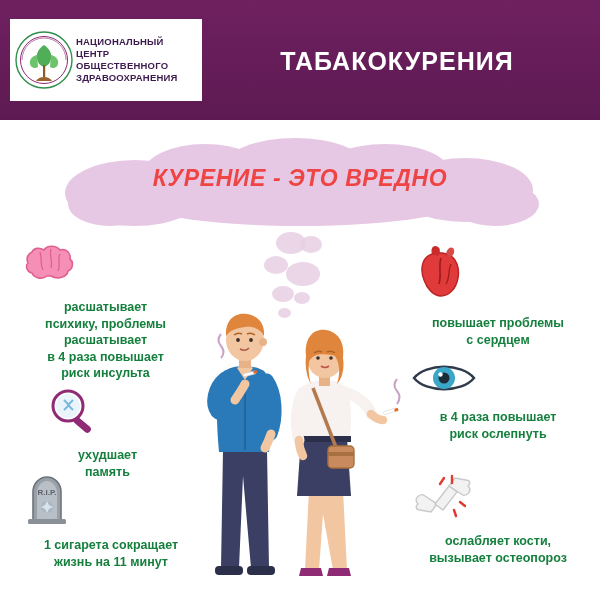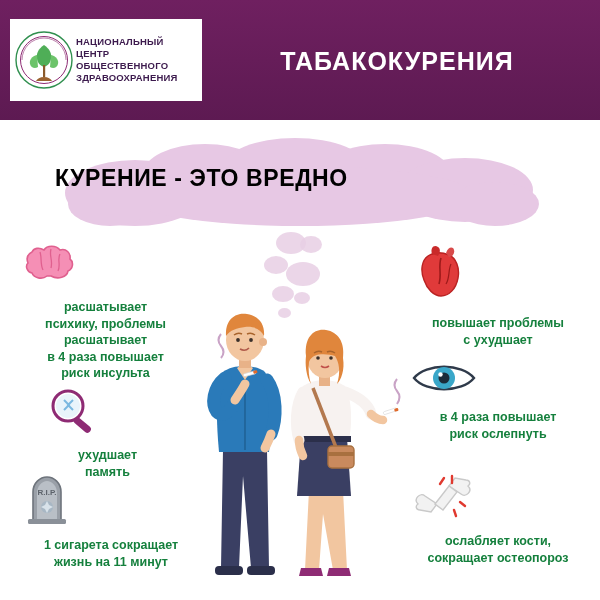--- a/index.html
+++ b/index.html
@@ -82,25 +82,26 @@
     left: 55px;
     top: 138px;
     width: 490px;
     height: 90px;
   }
   .cloud-banner-text {
     position: absolute;
     left: 55px;
     top: 165px;
     width: 490px;
-    text-align: left;
+    text-align: center;
     font-size: 23px;
     font-weight: bold;
-    color: #000000;
+    color: #ef4444;
     letter-spacing: 0.6px;
+    font-style: italic;
   }
 
   
   .fact {
     position: absolute;
   }
   .fact .icon {
     display: block;
     margin: 0 auto;
   }
@@ -256,21 +257,21 @@
       <svg width="64" height="64" viewBox="0 0 64 64">
         <path d="M20 16 C14 20 12 30 16 40 C19 49 26 56 33 56 C41 56 48 49 50 38 C52 28 48 18 41 15 C34 12 26 12 20 16 Z" fill="#e03a3a" stroke="#b92222" stroke-width="1.4"></path>
         <path d="M24 14 C22 8 26 4 30 7 C33 9 32 13 30 16" fill="#c92a2a"></path>
         <path d="M38 13 C40 7 45 6 46 10 C47 14 44 17 41 17" fill="#d84a4a"></path>
         <path d="M33 18 C30 27 34 34 31 44" fill="none" stroke="#9d1a1a" stroke-width="1.6"></path>
         <path d="M43 24 C40 30 42 38 38 44" fill="none" stroke="#9d1a1a" stroke-width="1.2"></path>
       </svg>
     </span>
     <div class="caption center">
       <div>повышает проблемы</div>
-      <div>с ухудшает</div>
+      <div>с сердцем</div>
     </div>
   </div>
 
   <div class="fact" id="fact-eye">
     <span class="icon">
       <svg width="72" height="40" viewBox="0 0 72 40">
         <path d="M6 20 C18 5 54 5 66 20 C54 35 18 35 6 20 Z" fill="#ffffff" stroke="#2f3a4a" stroke-width="2.4"></path>
         <circle cx="36" cy="20" r="11" fill="#3aa7c9"></circle>
         <circle cx="36" cy="20" r="5.5" fill="#1b2b3a"></circle>
         <circle cx="32.5" cy="16.5" r="2.2" fill="#ffffff"></circle>
@@ -293,21 +294,21 @@
         <g stroke="#e0392f" stroke-width="2.4" fill="none" stroke-linecap="round">
           <path d="M36 8 l-4 6"></path>
           <path d="M44 6 l0 7"></path>
           <path d="M52 32 l5 4"></path>
           <path d="M46 40 l2 6"></path>
         </g>
       </svg>
     </span>
     <div class="caption center">
       <div>ослабляет кости,</div>
-      <div>сокращает остеопороз</div>
+      <div>вызывает остеопороз</div>
     </div>
   </div>
 
   <div class="people">
     <svg width="230" height="290" viewBox="0 0 230 290">
 
       <g>
 
         <path d="M38 150 L36 268 L54 268 L58 176 L66 268 L84 268 L82 150 Z" fill="#3a3f63"></path>
 

